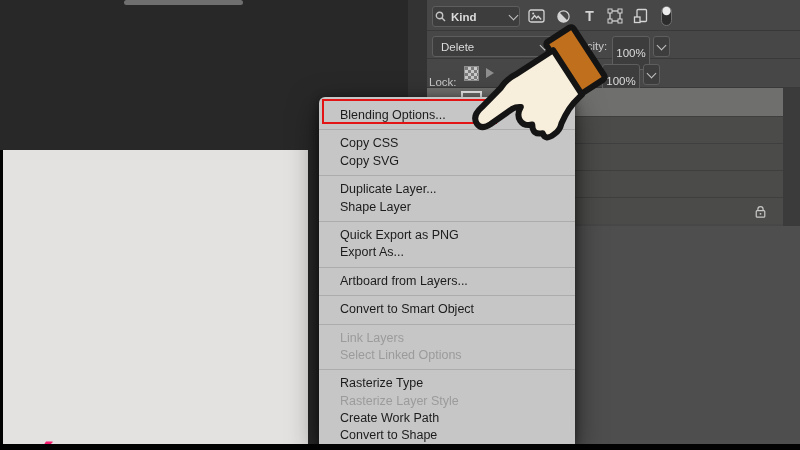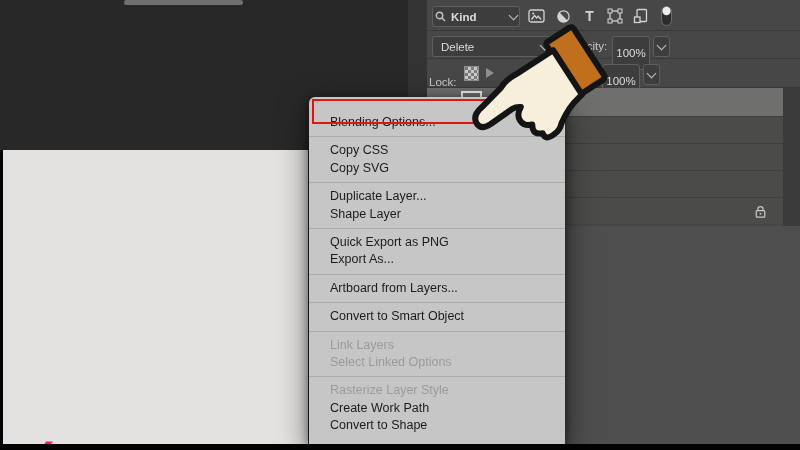--- a/index.html
+++ b/index.html
@@ -48,23 +48,23 @@
   
   .lrows{position:absolute;left:0;top:88px;width:356px;}
   .lrow{width:356px;height:27px;background:#4b4b49;border-top:1px solid #3f3f3f;box-sizing:border-box;position:relative;}
   .lrow.selected{background:#6f6f6d;border-top:none;height:28px;}
   .row-gutter{position:absolute;left:356px;top:88px;width:17px;height:138px;background:#3b3b3b;}
   .panel-empty{position:absolute;left:0;top:226px;width:373px;height:218px;background:#4e4e4e;}
   .thumb-sq{position:absolute;left:34px;top:3px;width:21px;height:17px;border:2px solid #ededed;box-sizing:border-box;}
   .row-lock-badge{position:absolute;right:16px;top:7px;}
 
   
-  .menu{position:absolute;left:309px;top:97px;width:256px;height:347px;background:#c6c6c6;
+  .menu{position:absolute;left:319px;top:97px;width:256px;height:347px;background:#c6c6c6;
         border-radius:6px 6px 0 0;box-shadow:0 10px 30px rgba(0,0,0,.55),0 2px 10px rgba(0,0,0,.45);
-        box-sizing:border-box;padding-top:17px;z-index:5;}
+        box-sizing:border-box;padding-top:10px;z-index:5;}
   .mi{height:17.4px;line-height:17.4px;padding-left:21px;font-size:12.5px;color:#1c1c1c;white-space:nowrap;}
   .mi.disabled{color:#9b9b9b;}
   .msep{height:1px;background:#acacac;margin:5px 0;}
   .redbox{position:absolute;left:3px;top:2px;width:175px;height:25px;box-sizing:border-box;
           border:2px solid #e21414;z-index:6;}
 
   .strip-bottom{position:absolute;left:0;top:444px;width:800px;height:6px;background:#020202;z-index:8;}
   .hand-svg{position:absolute;left:0;top:0;z-index:9;pointer-events:none;}
   svg .stk{stroke:#d4d4d4;fill:none;stroke-width:1.3;}
 </style>
@@ -198,20 +198,21 @@
     <div class="mi">Quick Export as PNG</div>
     <div class="mi">Export As...</div>
     <div class="msep"></div>
     <div class="mi">Artboard from Layers...</div>
     <div class="msep"></div>
     <div class="mi">Convert to Smart Object</div>
     <div class="msep"></div>
     <div class="mi disabled">Link Layers</div>
     <div class="mi disabled">Select Linked Options</div>
     <div class="msep"></div>
+    <div class="mi">Rasterize Type</div>
     <div class="mi disabled">Rasterize Layer Style</div>
     <div class="mi">Create Work Path</div>
     <div class="mi">Convert to Shape</div>
   </div>
 
   <div class="strip-bottom"></div>
 
   <svg class="hand-svg" width="800" height="450" viewBox="0 0 800 450">
     <g transform="translate(14,-4) rotate(-33 520 100)">
       <rect x="558" y="62" width="32" height="62" rx="3" fill="#c0701d" stroke="#141414" stroke-width="6"></rect>

